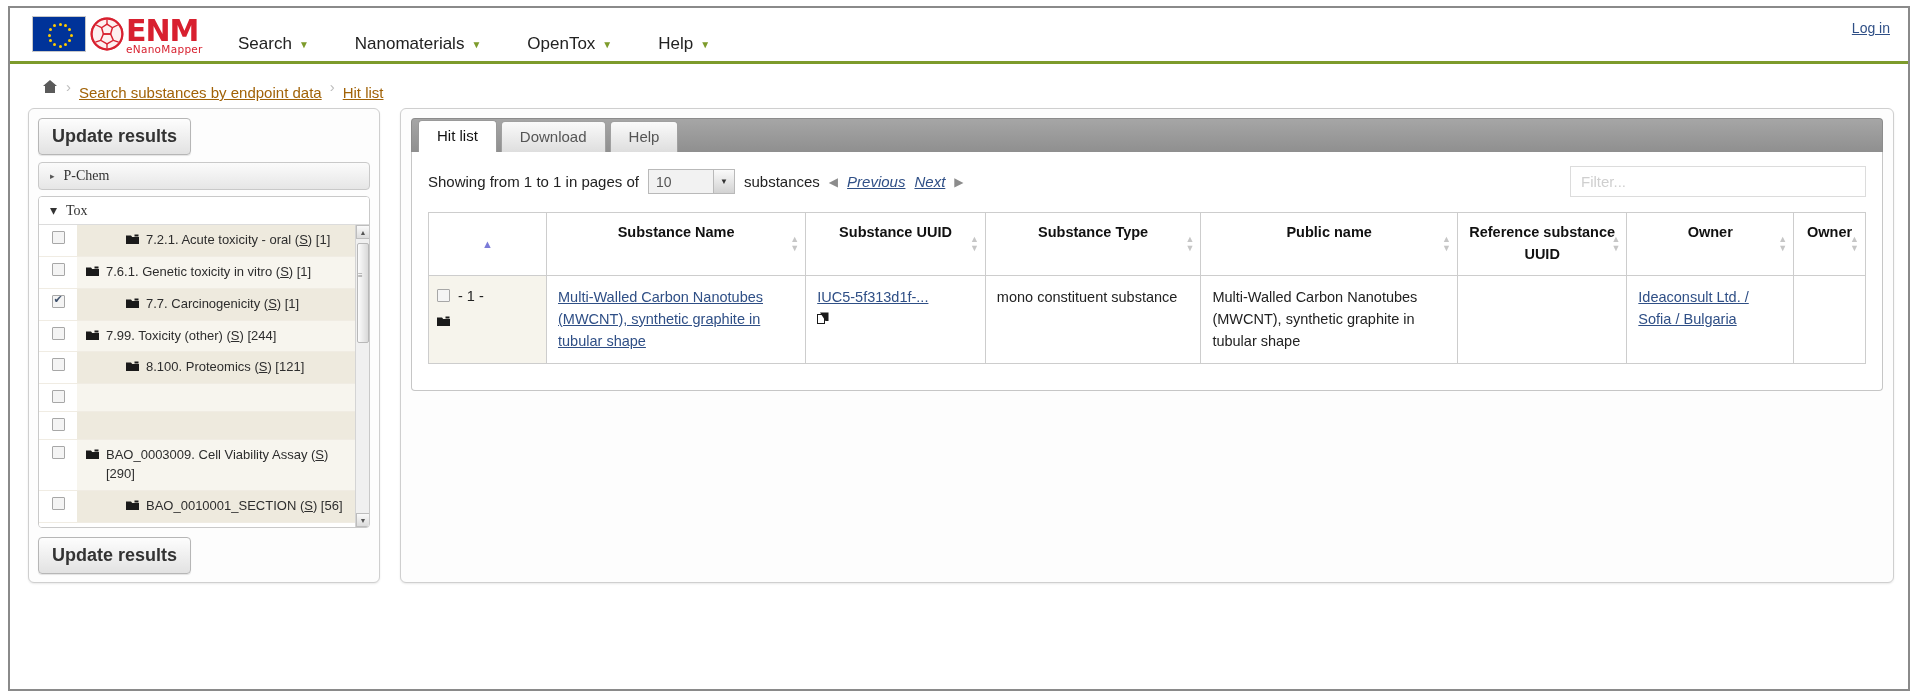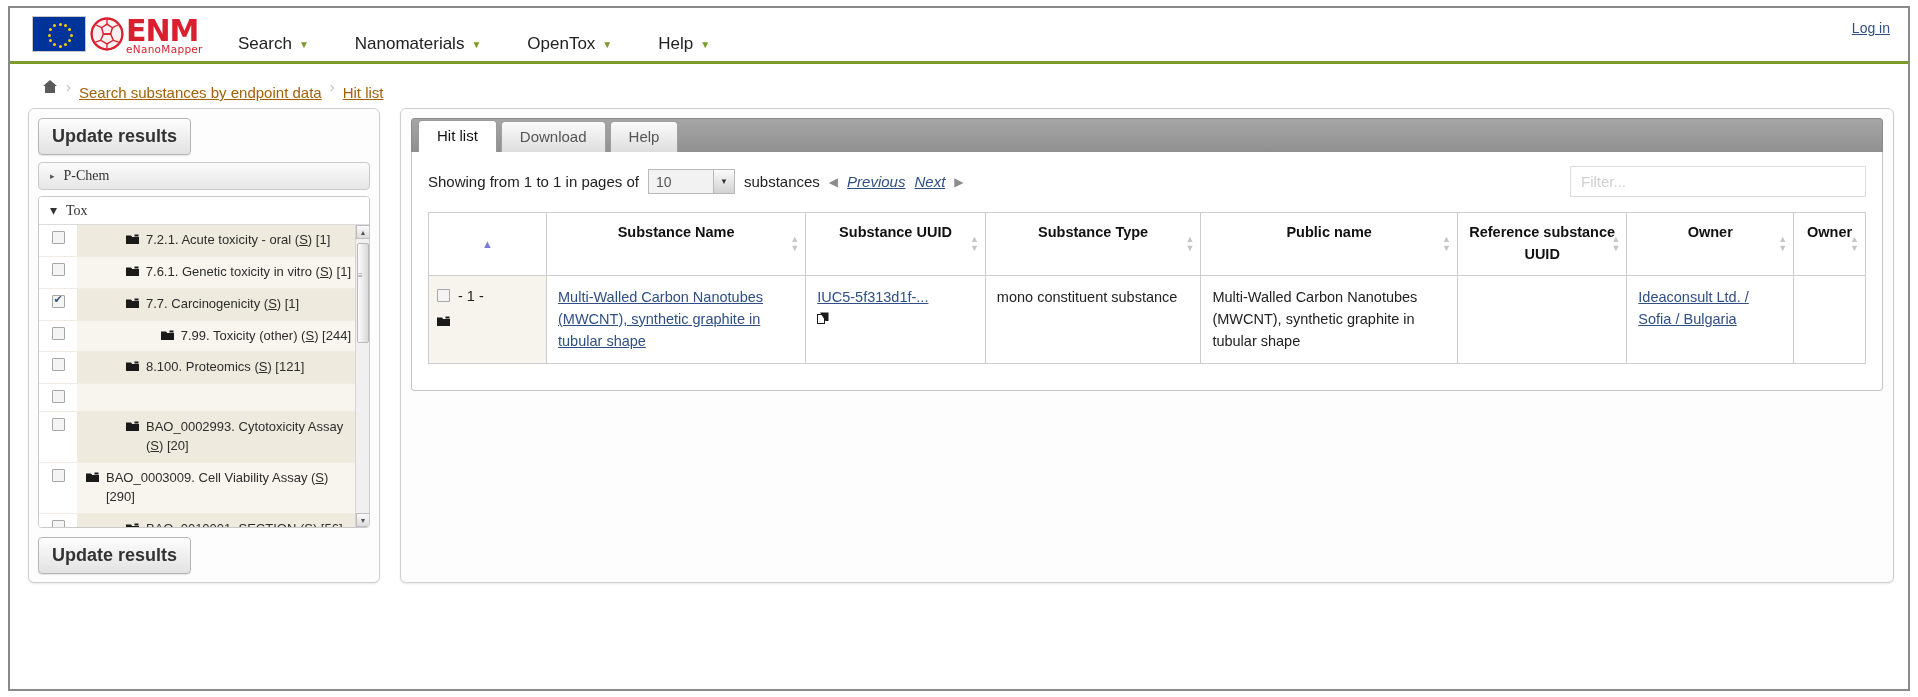--- a/index.html
+++ b/index.html
@@ -100,21 +100,21 @@
   }
   .tree {
     position:relative; height:302px; overflow:hidden; background:#fff;
   }
   .tree-inner { position:absolute; left:0; top:0; right:14px; }
   .tree-row {
     display:flex; align-items:flex-start; min-height:28px; font-size:13px; color:#2d2d2d;
     border-bottom:1px solid #f0ece3;
   }
   .tree-row.odd { background:#eeeade;gap:40px; }
-  .tree-row.even { background:#f7f5ee;justify-content:space-between; }
+  .tree-row.even { background:#f7f5ee; }
   .tree-row .cbcell {
     width:38px; flex:none; background:#fff; align-self:stretch;
     display:flex; align-items:flex-start; justify-content:center; padding-top:6px;
   }
   .cb {
     width:13px; height:13px; border:1px solid #a7a7a7; background:#f4f4f4;
     display:inline-block; position:relative; border-radius:1px; cursor:pointer;
   }
   .cb.checked:after {
     content:"✔"; position:absolute; left:1px; top:-3px; font-size:11px; color:#41536e;
@@ -352,27 +352,20 @@
               </div>
               <div class="tree-row even">
                 <div class="cbcell">
                   <span class="cb"></span>
                 </div>
               </div>
               <div class="tree-row odd">
                 <div class="cbcell">
                   <span class="cb"></span>
                 </div>
-                <div class="labelcell">
-                  <svg class="folder-icon" width="13" height="11" viewBox="0 0 13 11">
-                    <path d="M0 1.5 L5 1.5 L6.2 3 L13 3 L13 10 L0 10 Z" fill="#1a1a1a"></path>
-                    <rect x="8.5" y="0.5" width="4" height="2" fill="#1a1a1a"></rect>
-                  </svg>
-                  <span class="lbl">BAO_0002993. Cytotoxicity Assay (<u>S</u>) [20]</span>
-                </div>
               </div>
               <div class="tree-row even">
                 <div class="cbcell">
                   <span class="cb"></span>
                 </div>
                 <div class="labelcell">
                   <svg class="folder-icon" width="13" height="11" viewBox="0 0 13 11">
                     <path d="M0 1.5 L5 1.5 L6.2 3 L13 3 L13 10 L0 10 Z" fill="#1a1a1a"></path>
                     <rect x="8.5" y="0.5" width="4" height="2" fill="#1a1a1a"></rect>
                   </svg>

